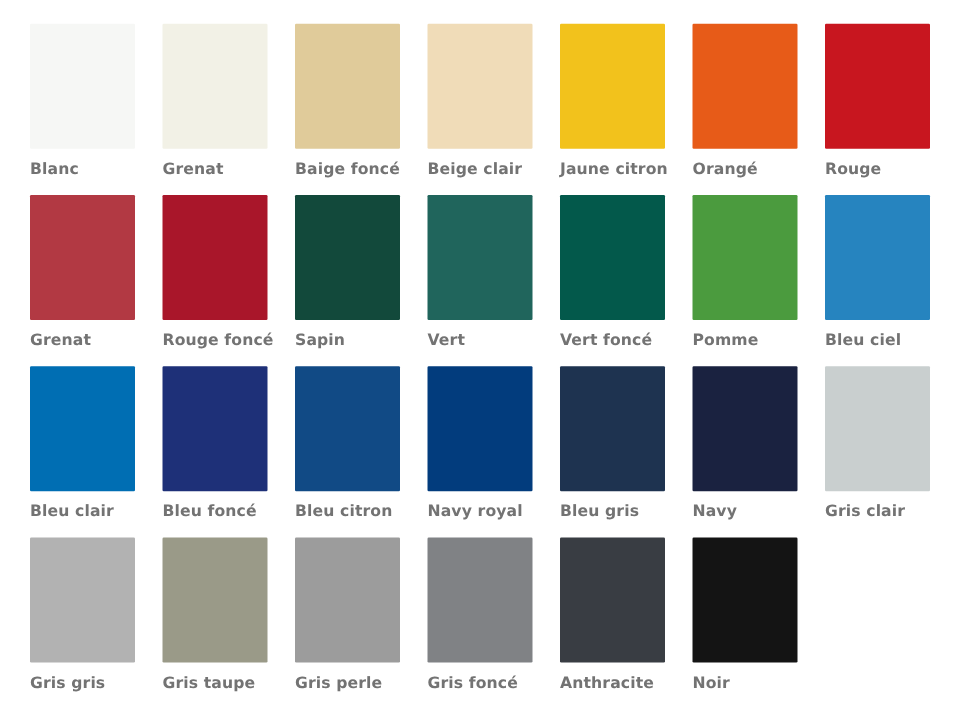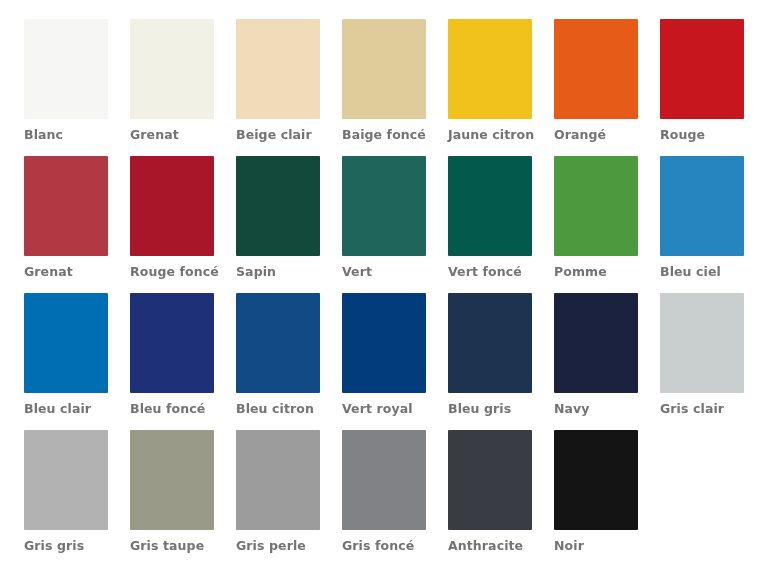--- a/index.html
+++ b/index.html
@@ -60,26 +60,26 @@
 <main id="palette-grid">
     <div class="swatch-cell">
       <div class="swatch-chip" style="background: rgb(246, 247, 245);"></div>
       <div class="swatch-label">Blanc</div>
     </div>
     <div class="swatch-cell">
       <div class="swatch-chip" style="background: rgb(242, 241, 230);"></div>
       <div class="swatch-label">Grenat</div>
     </div>
     <div class="swatch-cell">
+      <div class="swatch-chip" style="background: rgb(224, 203, 154);"></div>
+      <div class="swatch-label">Baige foncé</div>
+    </div>
+    <div class="swatch-cell">
       <div class="swatch-chip" style="background: rgb(240, 220, 184);"></div>
       <div class="swatch-label">Beige clair</div>
-    </div>
-    <div class="swatch-cell">
-      <div class="swatch-chip" style="background: rgb(224, 203, 154);"></div>
-      <div class="swatch-label">Baige foncé</div>
     </div>
     <div class="swatch-cell">
       <div class="swatch-chip" style="background: rgb(242, 194, 28);"></div>
       <div class="swatch-label">Jaune citron</div>
     </div>
     <div class="swatch-cell">
       <div class="swatch-chip" style="background: rgb(231, 91, 24);"></div>
       <div class="swatch-label">Orangé</div>
     </div>
     <div class="swatch-cell">
@@ -121,21 +121,21 @@
     <div class="swatch-cell">
       <div class="swatch-chip" style="background: rgb(30, 48, 120);"></div>
       <div class="swatch-label">Bleu foncé</div>
     </div>
     <div class="swatch-cell">
       <div class="swatch-chip" style="background: rgb(17, 74, 133);"></div>
       <div class="swatch-label">Bleu citron</div>
     </div>
     <div class="swatch-cell">
       <div class="swatch-chip" style="background: rgb(2, 60, 125);"></div>
-      <div class="swatch-label">Vert royal</div>
+      <div class="swatch-label">Navy royal</div>
     </div>
     <div class="swatch-cell">
       <div class="swatch-chip" style="background: rgb(30, 51, 80);"></div>
       <div class="swatch-label">Bleu gris</div>
     </div>
     <div class="swatch-cell">
       <div class="swatch-chip" style="background: rgb(26, 34, 64);"></div>
       <div class="swatch-label">Navy</div>
     </div>
     <div class="swatch-cell">

